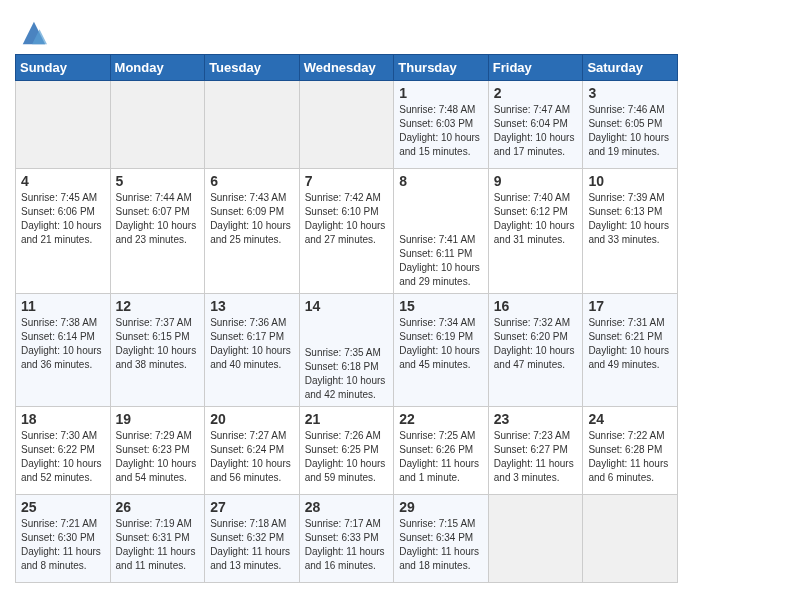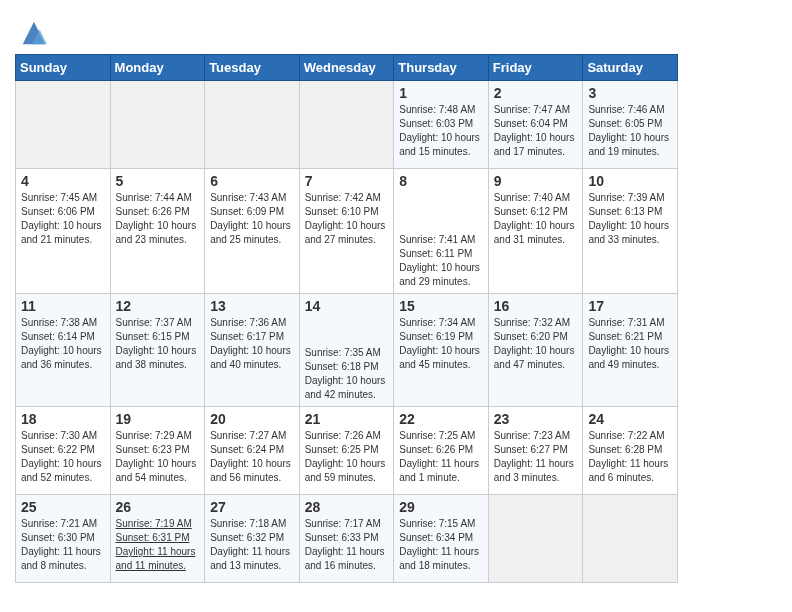--- a/index.html
+++ b/index.html
@@ -172,21 +172,21 @@
           <td>
             <span class="day-num">4</span>
             <div class="day-info" style="white-space: pre-line;">Sunrise: 7:45 AM
 Sunset: 6:06 PM
 Daylight: 10 hours
 and 21 minutes.</div>
           </td>
           <td>
             <span class="day-num">5</span>
             <div class="day-info" style="white-space: pre-line;">Sunrise: 7:44 AM
-Sunset: 6:26 PM
+Sunset: 6:07 PM
 Daylight: 10 hours
 and 23 minutes.</div>
           </td>
           <td>
             <span class="day-num">6</span>
             <div class="day-info" style="white-space: pre-line;">Sunrise: 7:43 AM
 Sunset: 6:09 PM
 Daylight: 10 hours
 and 25 minutes.</div>
           </td>
@@ -324,21 +324,21 @@
         <tr>
           <td>
             <span class="day-num">25</span>
             <div class="day-info" style="white-space: pre-line;">Sunrise: 7:21 AM
 Sunset: 6:30 PM
 Daylight: 11 hours
 and 8 minutes.</div>
           </td>
           <td>
             <span class="day-num">26</span>
-            <div class="day-info" style="white-space: pre-line; text-decoration: underline;">Sunrise: 7:19 AM
+            <div class="day-info" style="white-space: pre-line;">Sunrise: 7:19 AM
 Sunset: 6:31 PM
 Daylight: 11 hours
 and 11 minutes.</div>
           </td>
           <td>
             <span class="day-num">27</span>
             <div class="day-info" style="white-space: pre-line;">Sunrise: 7:18 AM
 Sunset: 6:32 PM
 Daylight: 11 hours
 and 13 minutes.</div>

